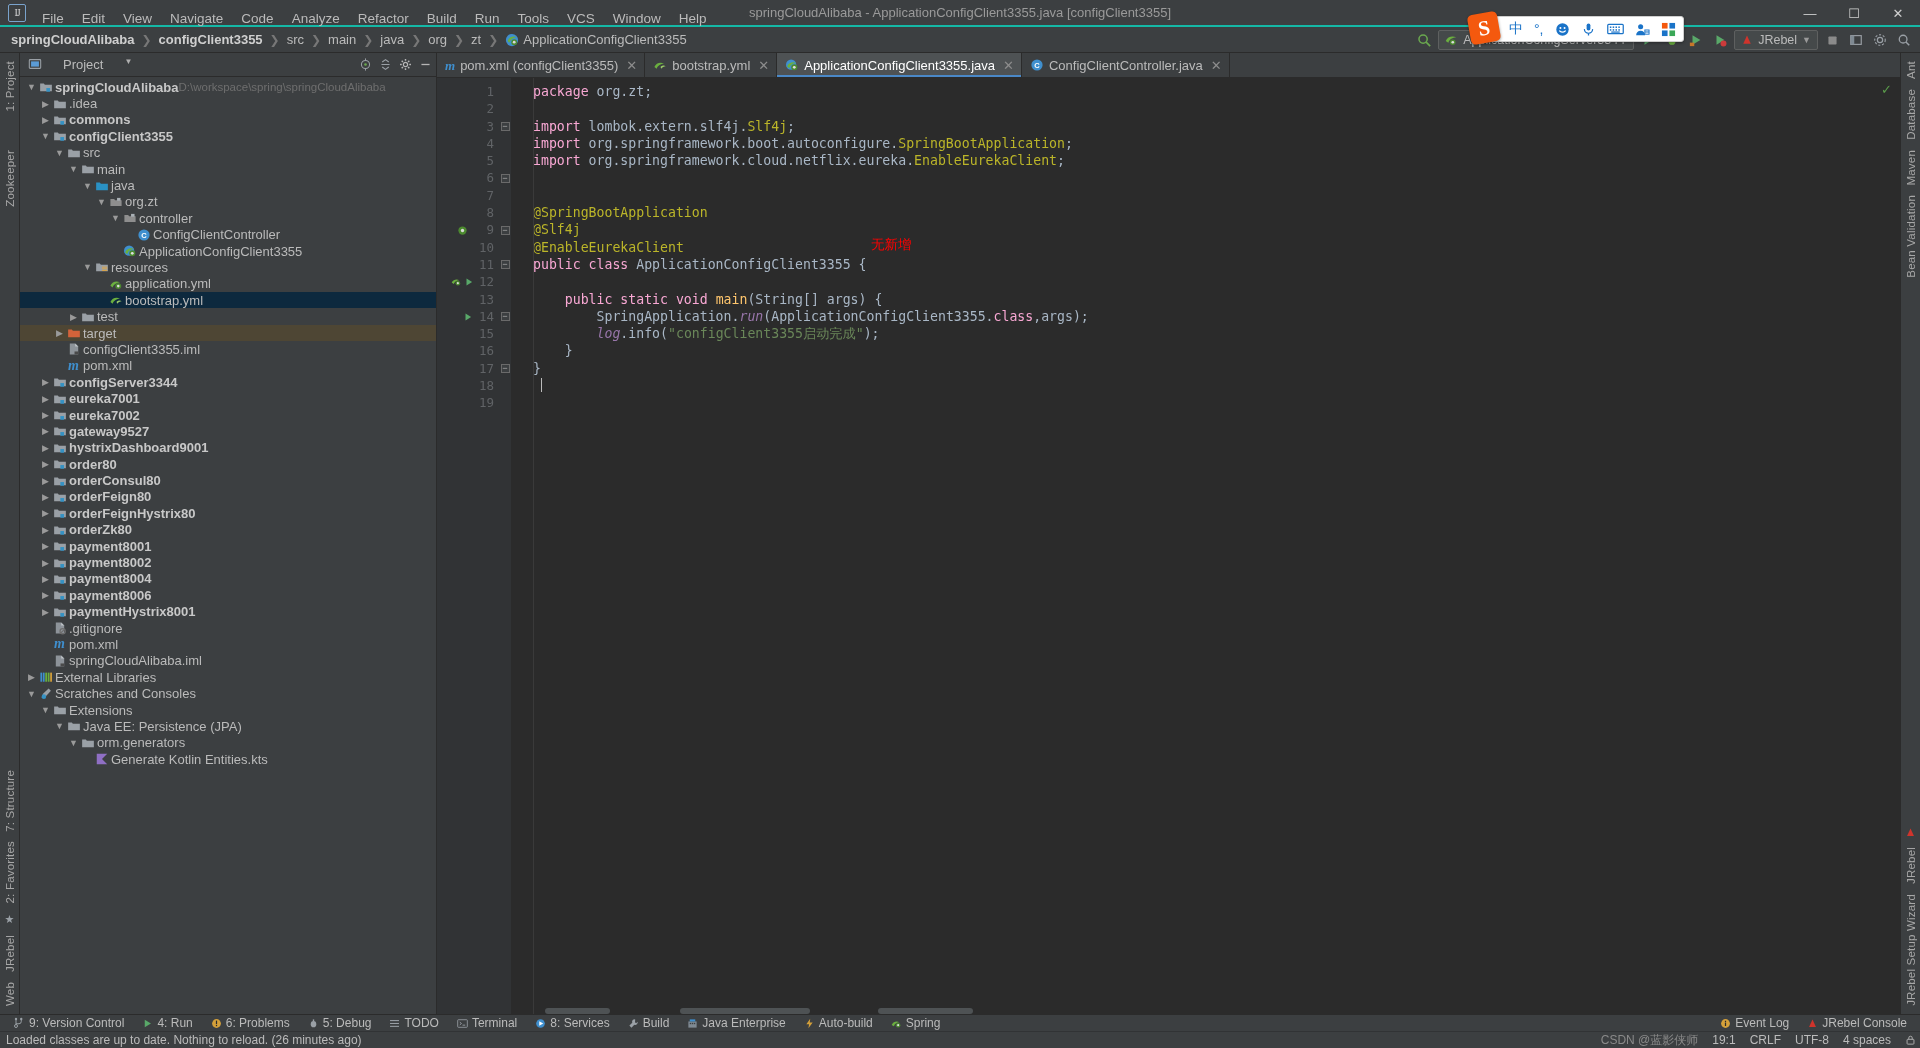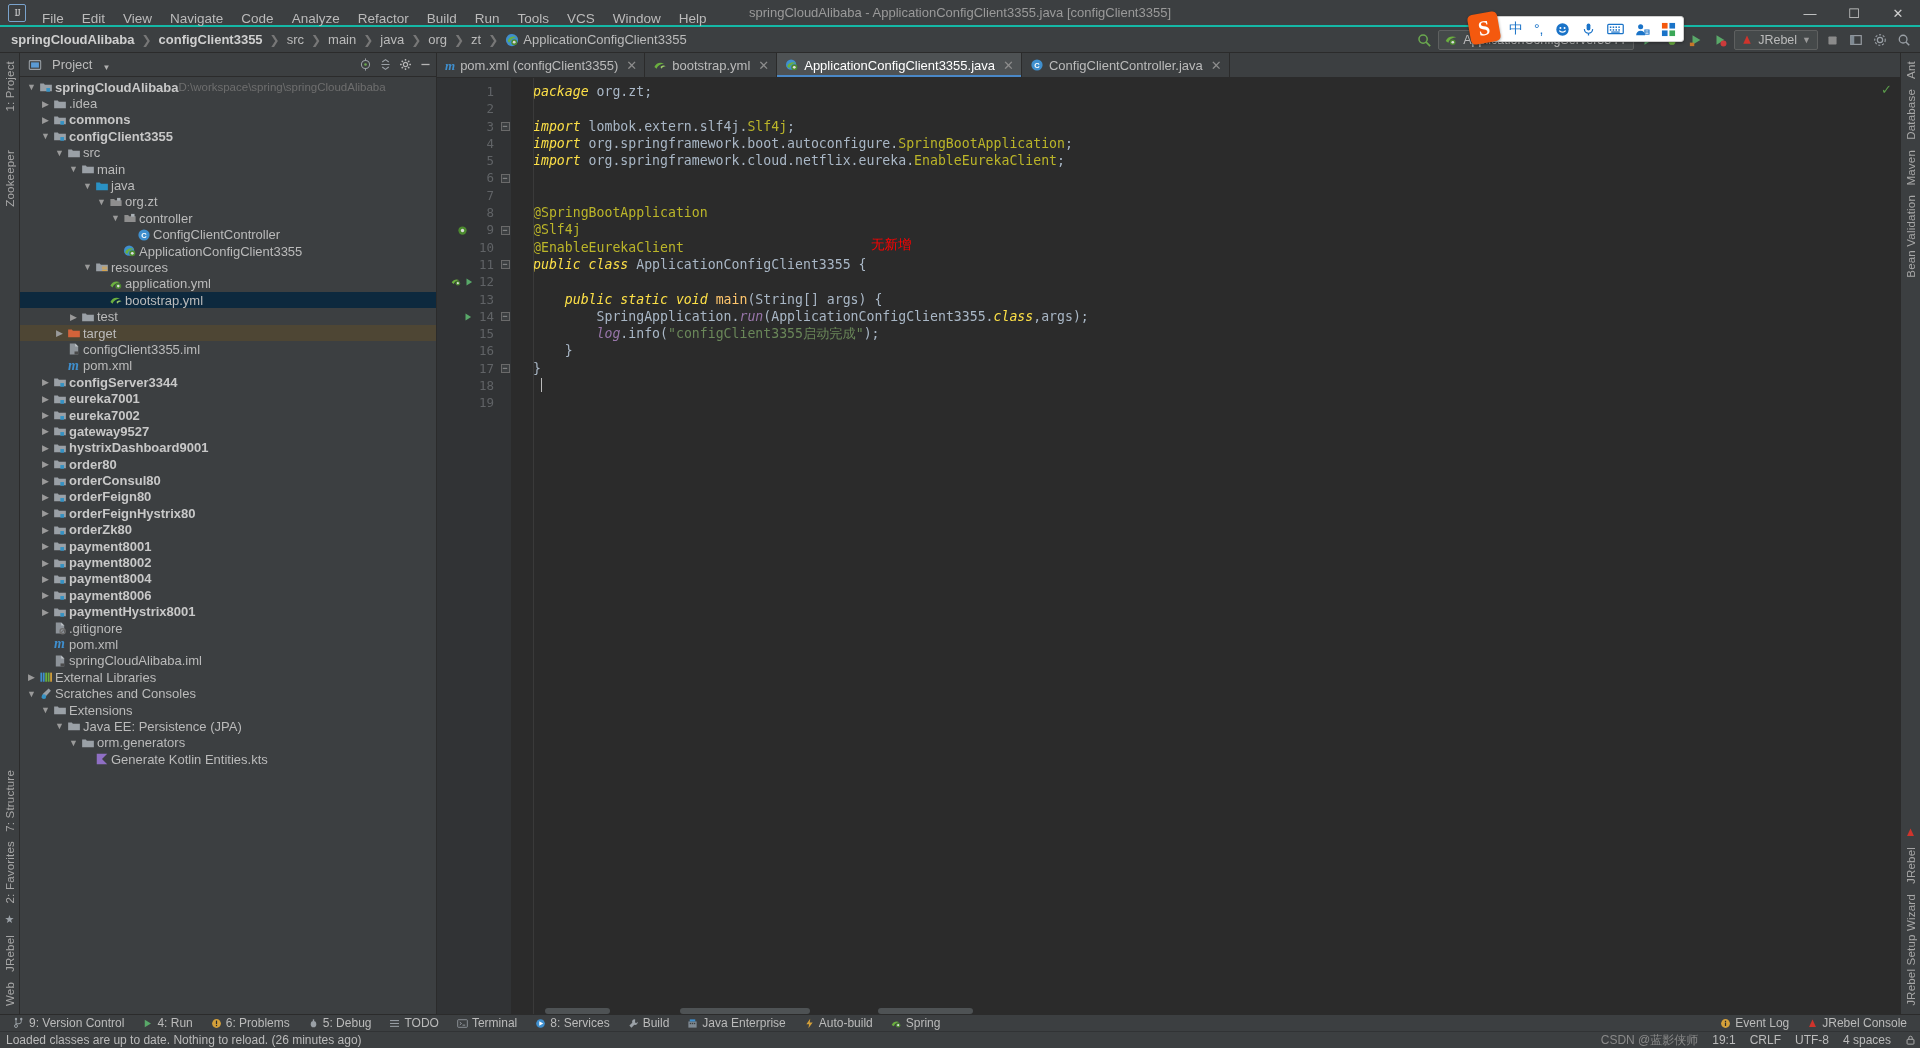--- a/index.html
+++ b/index.html
@@ -61,21 +61,21 @@
     font-size:11.5px;color:#a7a7a7;white-space:nowrap;letter-spacing:0.2px;padding:4px 0;
   }
   .vgroup{display:flex;flex-direction:column;align-items:center;gap:2px;}
 
   
   .projpanel{width:417px;background:#3c3f41;display:flex;flex-direction:column;border-right:1px solid #2b2b2b;}
   .projhdr{
     height:24px;display:flex;align-items:center;padding:0 4px;border-bottom:1px solid #2b2b2b;
     position:relative;
   }
-  .projhdr .ttl{display:flex;align-items:flex-end;gap:10px;font-size:13px;color:#bbbbbb;padding-left:4px;}
+  .projhdr .ttl{display:flex;align-items:flex-start;gap:21px;font-size:13px;color:#bbbbbb;padding-left:4px;}
   .projhdr .acts{position:absolute;right:4px;display:flex;align-items:center;gap:7px;}
   .tree{flex:1;overflow:hidden;padding-top:2px;background:#3c3f41;}
   .row{height:16.4px;display:flex;align-items:center;font-size:13px;white-space:nowrap;color:#bbbbbb;}
   .row.sel{background:#0d293e;}
   .row.target{background:#4e4634;}
   .arrow{width:11px;display:flex;align-items:center;justify-content:center;color:#9a9a9a;font-size:9px;flex:none;}
   .arrow.none{visibility:hidden;}
   .ico{width:17px;display:flex;align-items:center;justify-content:center;flex:none;}
   .lbl{padding-left:1px;}
   .lbl.b{font-weight:bold;color:#c8c8c8;}
@@ -98,21 +98,21 @@
   .gline{height:17.3px;line-height:17.3px;font-family:"DejaVu Sans Mono",monospace;font-size:12.5px;color:#606366;padding-right:5px;position:relative;}
   .gmark{position:absolute;left:20px;top:0;height:17.3px;display:flex;align-items:center;gap:2px;}
   .foldcol{width:12px;flex:none;background:#313335;padding-top:5px;}
   .fold{height:17.3px;display:flex;align-items:center;justify-content:center;}
   .foldbox{width:9px;height:9px;border:1px solid #6a6a6a;background:#3c3f41;display:flex;align-items:center;justify-content:center;font-size:9px;line-height:1;color:#b0b0b0;}
   .code{
     flex:1;padding-top:5px;font-family:"DejaVu Sans Mono",monospace;font-size:13.2px;
     position:relative;overflow:hidden;
   }
   .cl{height:17.3px;line-height:17.3px;white-space:pre;padding-left:22px;}
-  .kw{color:#fde047;font-style:italic;}
+  .kw{color:#f9a8d4;}
   .ann{color:#bbb529;}
   .cls{color:#a9b7c6;}
   .str{color:#6a8759;}
   .plain{color:#a9b7c6;}
   .sfield{color:#9876aa;font-style:italic;}
   .mth{color:#ffc66d;}
   .redmark{position:absolute;color:#ff0000;font-size:13.5px;font-family:"DejaVu Sans",sans-serif;}
   .caret{display:inline-block;width:1px;height:14px;background:#bbbbbb;vertical-align:-2px;}
   .edgeline{position:absolute;top:0;bottom:0;width:1px;background:#3a3a3a;}
   .checkmark{position:absolute;right:8px;top:4px;color:#5a9c4b;font-size:13px;}

